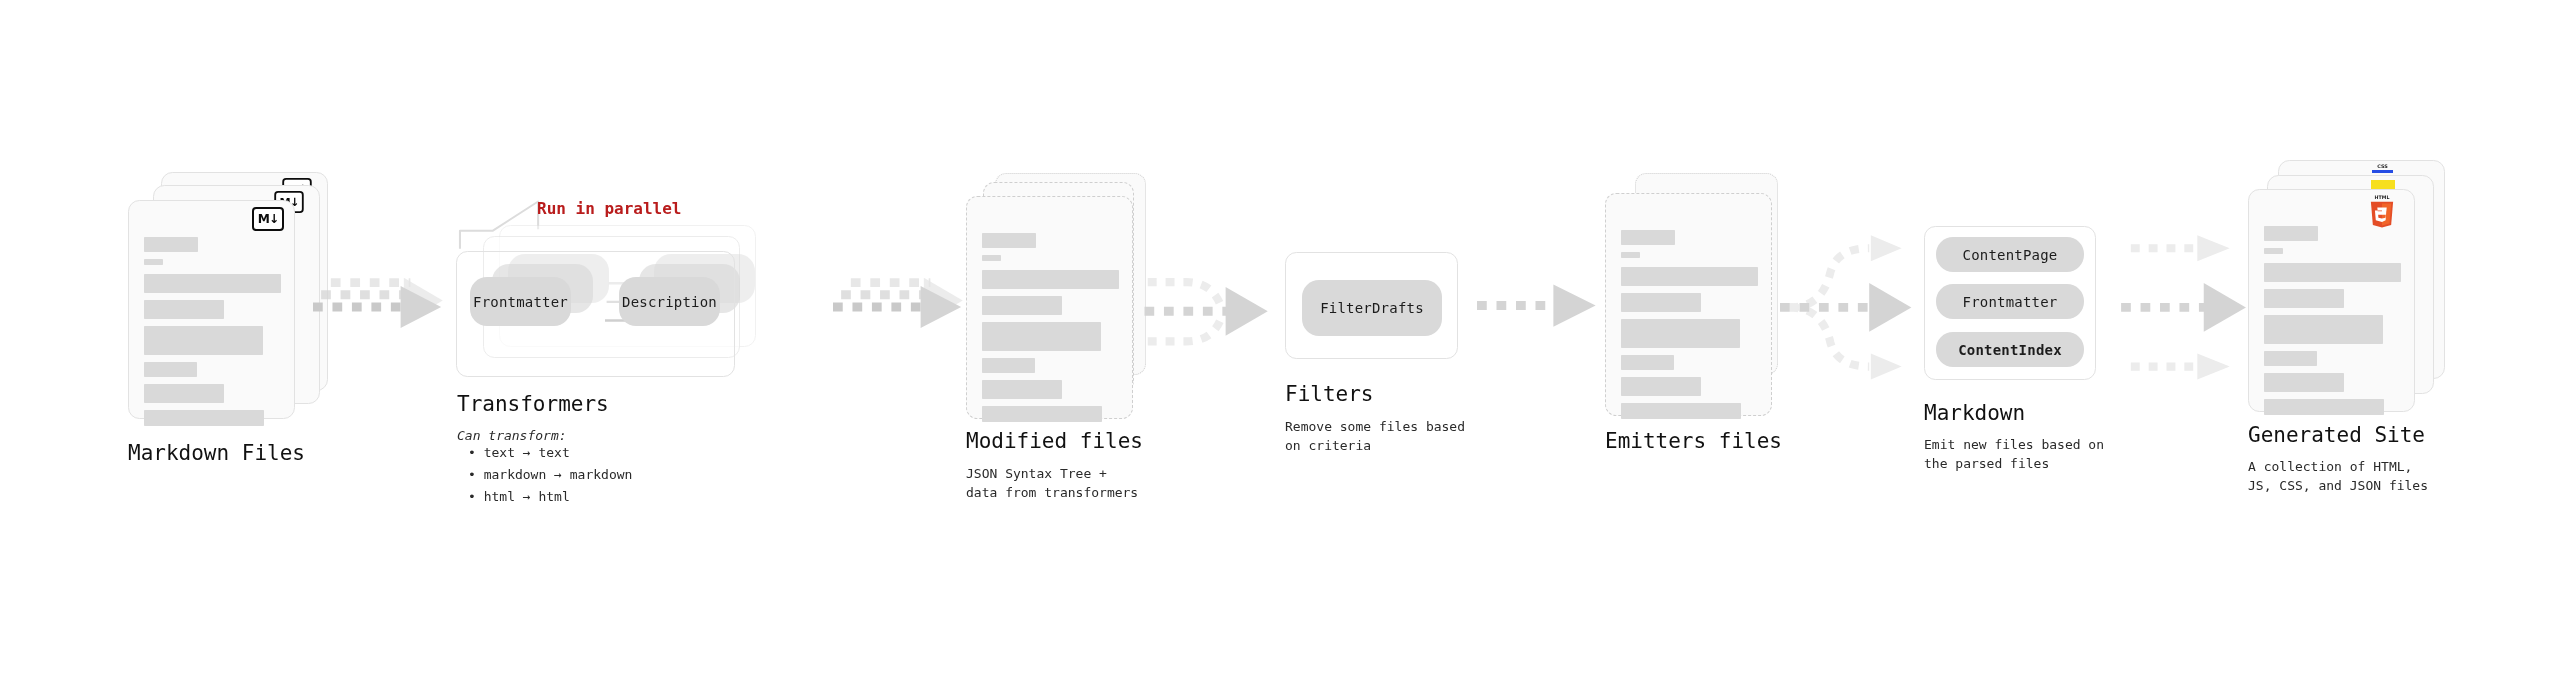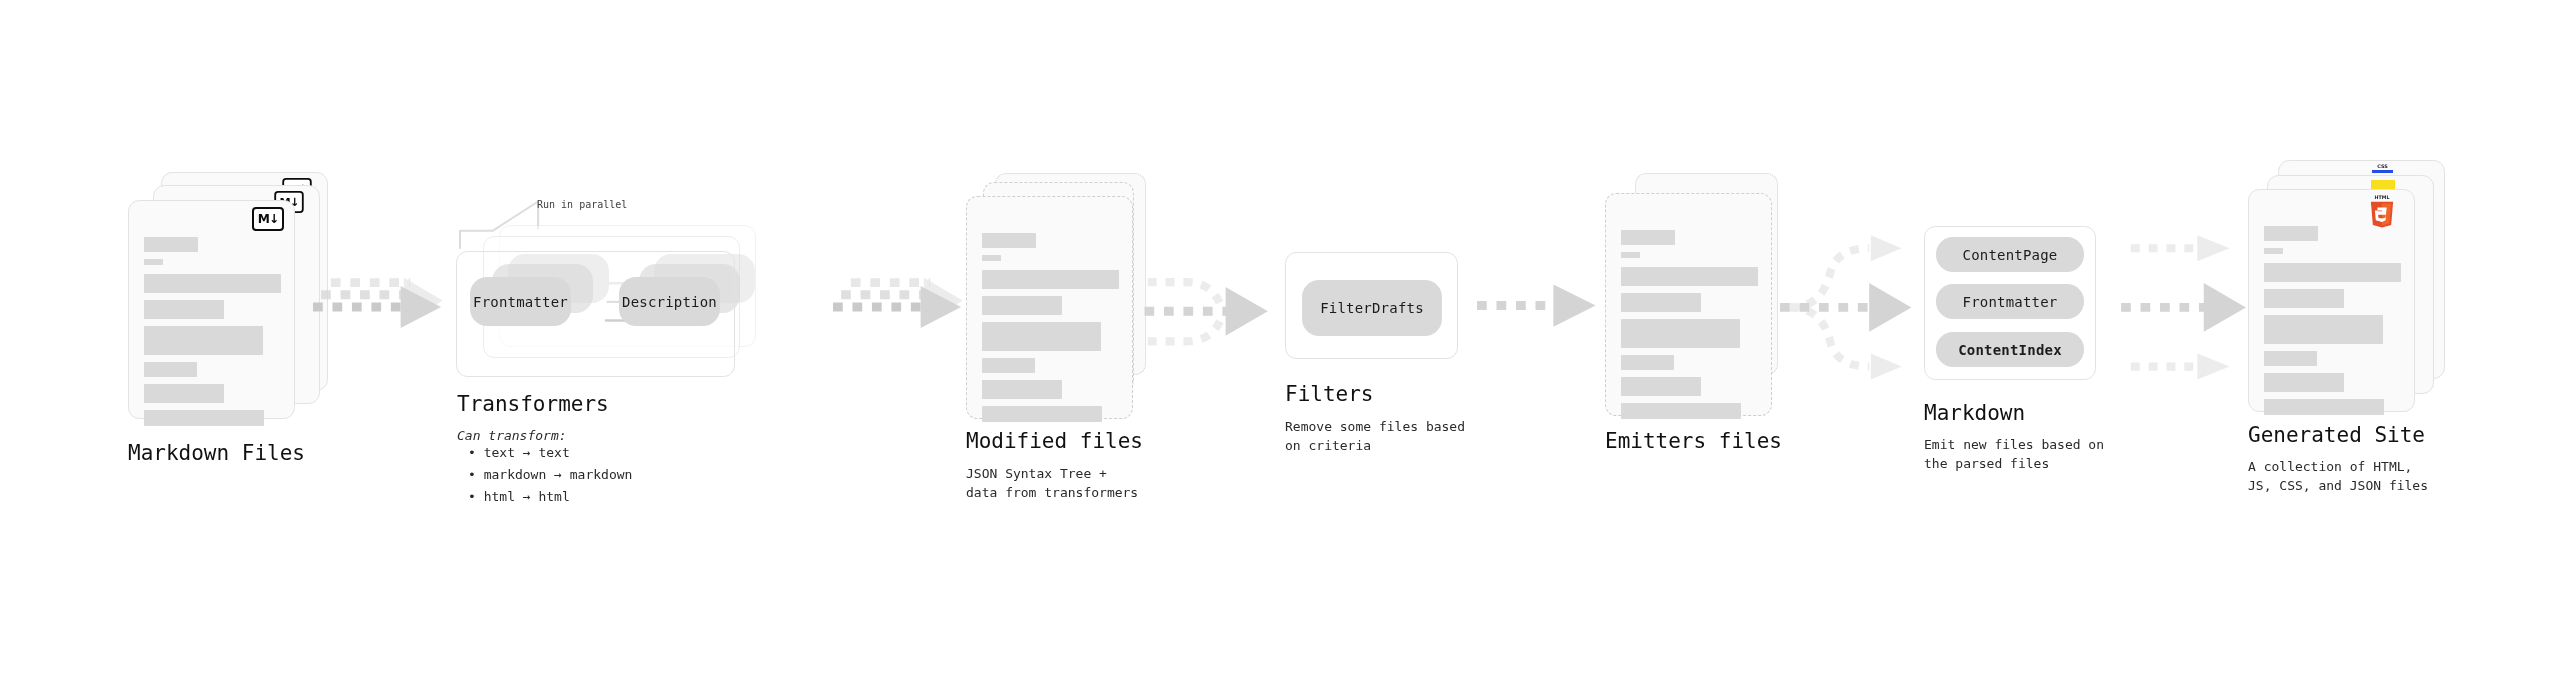--- a/index.html
+++ b/index.html
@@ -65,21 +65,21 @@
   
   .title{
     position:absolute;font-size:21px;letter-spacing:0px;color:#111111;
     white-space:nowrap;
   }
   .sub{
     position:absolute;font-size:13px;line-height:18.7px;color:#2a2a2a;
     white-space:pre;
   }
   .note{
-    position:absolute;font-size:10px;color:#404040;white-space:nowrap;
+    position:absolute;font-size:16px;color:#b91c1c;white-space:nowrap;font-weight:bold;
   }
 
   
   .arrow-svg{position:absolute;overflow:visible;}
 </style>
 </head>
 <body>
 
 <div class="stage">
 

